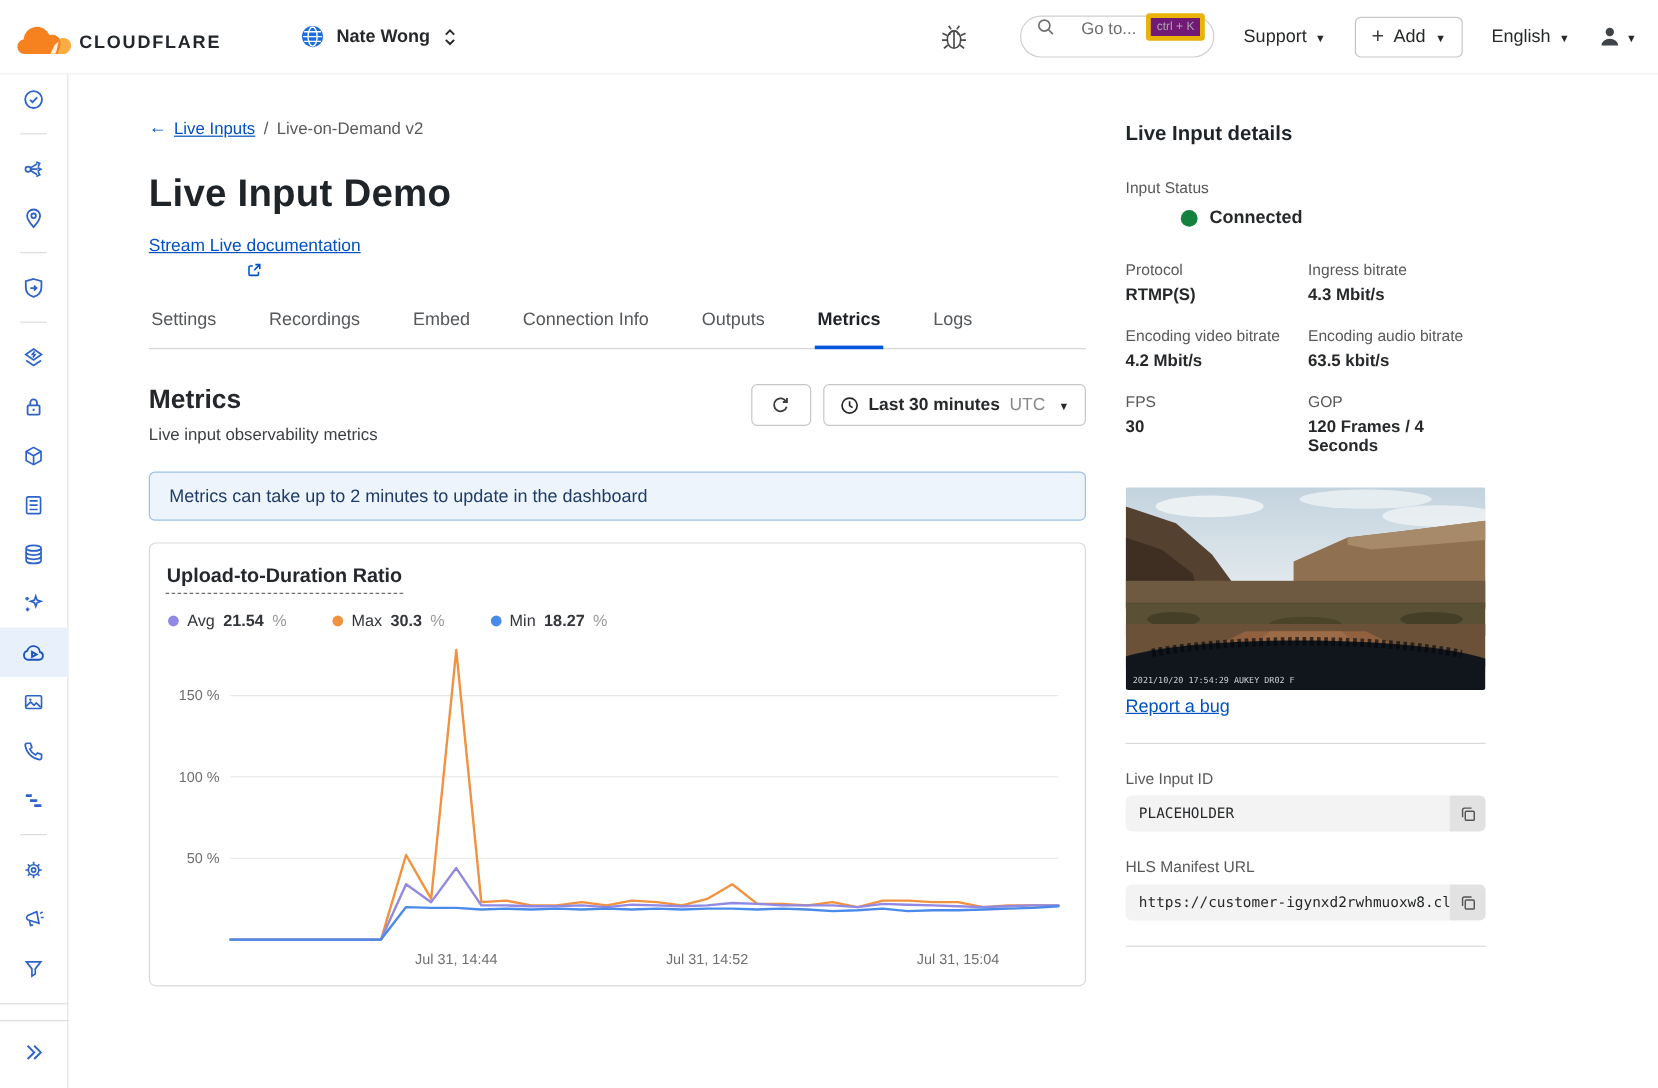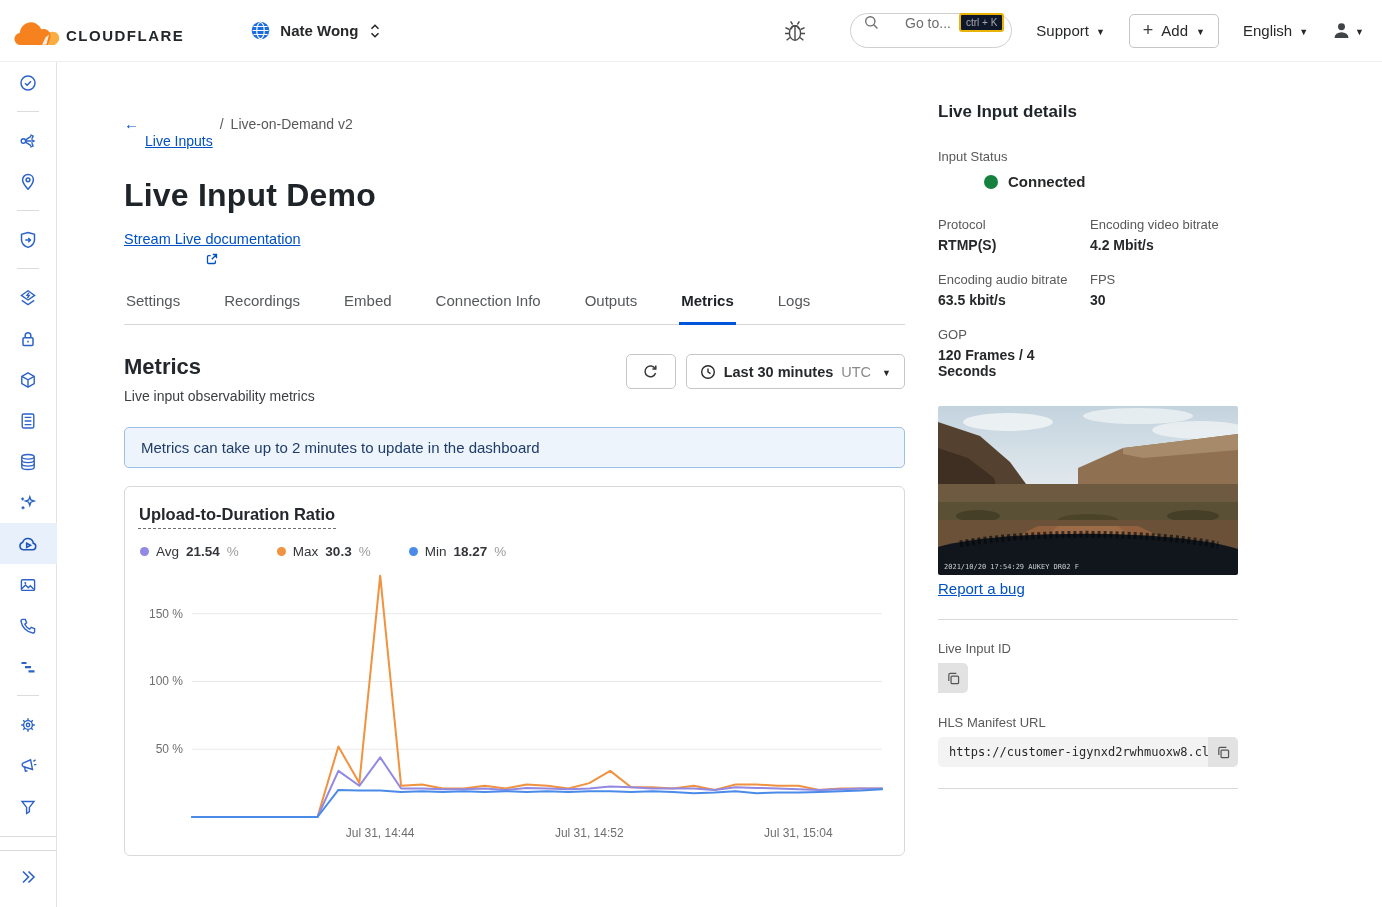--- a/index.html
+++ b/index.html
@@ -23,22 +23,22 @@
   .account { display:flex; align-items:center; gap:9px; margin-left:66px; cursor:pointer; }
   .account-name { font-size:15px; font-weight:700; color:#26282a; }
   .header-right { margin-left:auto; display:flex; align-items:center; gap:24px; }
   .bug-btn { cursor:pointer; margin-right:18px; }
   .search-pill {
     display:flex; align-items:center; gap:8px; width:162px; height:35px;
     border:1px solid #cfcfcf; border-radius:18px; padding:0 7px 16px 13px; cursor:text;text-align:right;
   }
   .search-ph { font-size:14px; color:#6e6e6e; flex:1; }
   .kbd {
-    font-size:10px; color:#a8a8a8; border:2px solid #eab308; border-radius:3px;
-    padding:2px 5px; background:#0f172a; white-space:nowrap;
+    font-size:10px; color:#a8a8a8; border:4px solid #eab308; border-radius:3px;
+    padding:2px 5px; background:#701a75; white-space:nowrap;
   }
   .menu-item { display:flex; align-items:center; gap:7px; font-size:15px; color:#26282a; cursor:pointer; }
   .caret { font-size:9px; color:#26282a; transform:translateY(1px); }
   .add-btn {
     display:flex; align-items:center; gap:8px; border:1px solid #c6c6c6; border-radius:5px;
     height:34px; padding:0 13px; font-size:15px; color:#26282a; cursor:pointer; background:#fff;
   }
   .user-btn { display:flex; align-items:center; gap:4px; cursor:pointer; }
 
   
@@ -61,21 +61,21 @@
     position:absolute; top:62px; left:57px; right:0; bottom:0;
     padding:36px 0 0 67px; display:flex; gap:33px; overflow:hidden;
   }
   .main-col { width:781px; flex:0 0 auto; }
   .rail { width:300px; flex:0 0 auto; padding-top:4px; }
 
   
   .breadcrumb { display:flex; align-items:center; gap:7px; font-size:14px; }
   .bc-back { display:flex; align-items:center; gap:6px; color:#0051c3; cursor:pointer; }
   .bc-arrow { font-size:15px; }
-  .bc-link { text-decoration:underline;margin-top:35px; }
+  .bc-link { text-decoration:underline; }
   .bc-rest { color:#595959; }
   .page-title { font-size:32px; font-weight:700; color:#1f2429; margin:28px 0 0; letter-spacing:.2px; }
   .doc-link {
     display:inline-flex; align-items:center; gap:6px; margin-top:17px;
     font-size:14.5px; color:#0051c3; text-decoration:underline; cursor:pointer;flex-direction:column;
   }
 
   
   .tabs { display:flex; gap:40px; margin-top:27px; border-bottom:1px solid #d6d6d6; }
   .tab {
@@ -458,20 +458,24 @@
       <span class="status-dot"></span>
       <span class="status-text">Connected</span>
     </div>
 
     <div class="detail-grid">
       <div class="detail-cell">
           <div class="field-label">Protocol</div>
           <div class="detail-val">RTMP(S)</div>
         </div>
       <div class="detail-cell">
+          <div class="field-label">Ingress bitrate</div>
+          <div class="detail-val">4.3 Mbit/s</div>
+        </div>
+      <div class="detail-cell">
           <div class="field-label">Encoding video bitrate</div>
           <div class="detail-val">4.2 Mbit/s</div>
         </div>
       <div class="detail-cell">
           <div class="field-label">Encoding audio bitrate</div>
           <div class="detail-val">63.5 kbit/s</div>
         </div>
       <div class="detail-cell">
           <div class="field-label">FPS</div>
           <div class="detail-val">30</div>
@@ -511,20 +515,21 @@
         <text x="6" y="163" font-size="7" fill="#c9ced2" font-family="DejaVu Sans Mono, monospace">2021/10/20 17:54:29 AUKEY DR02 F</text>
       </svg>
     </div>
 
     <span class="report-link">Report a bug</span>
 
     <hr>
 
     <div class="field-label">Live Input ID</div>
     <div class="copy-row">
+      <div class="copy-val">PLACEHOLDER</div>
       <div class="copy-btn">
         <span>
           <svg width="15" height="15" viewBox="0 0 16 16" fill="none" stroke="#555" stroke-width="1.3">
               <rect x="5.4" y="5.4" width="8" height="8" rx="1"></rect>
               <path d="M3 10.6V4.2A1.6 1.6 0 0 1 4.6 2.6H11"></path>
             </svg>
         </span>
       </div>
     </div>
 

